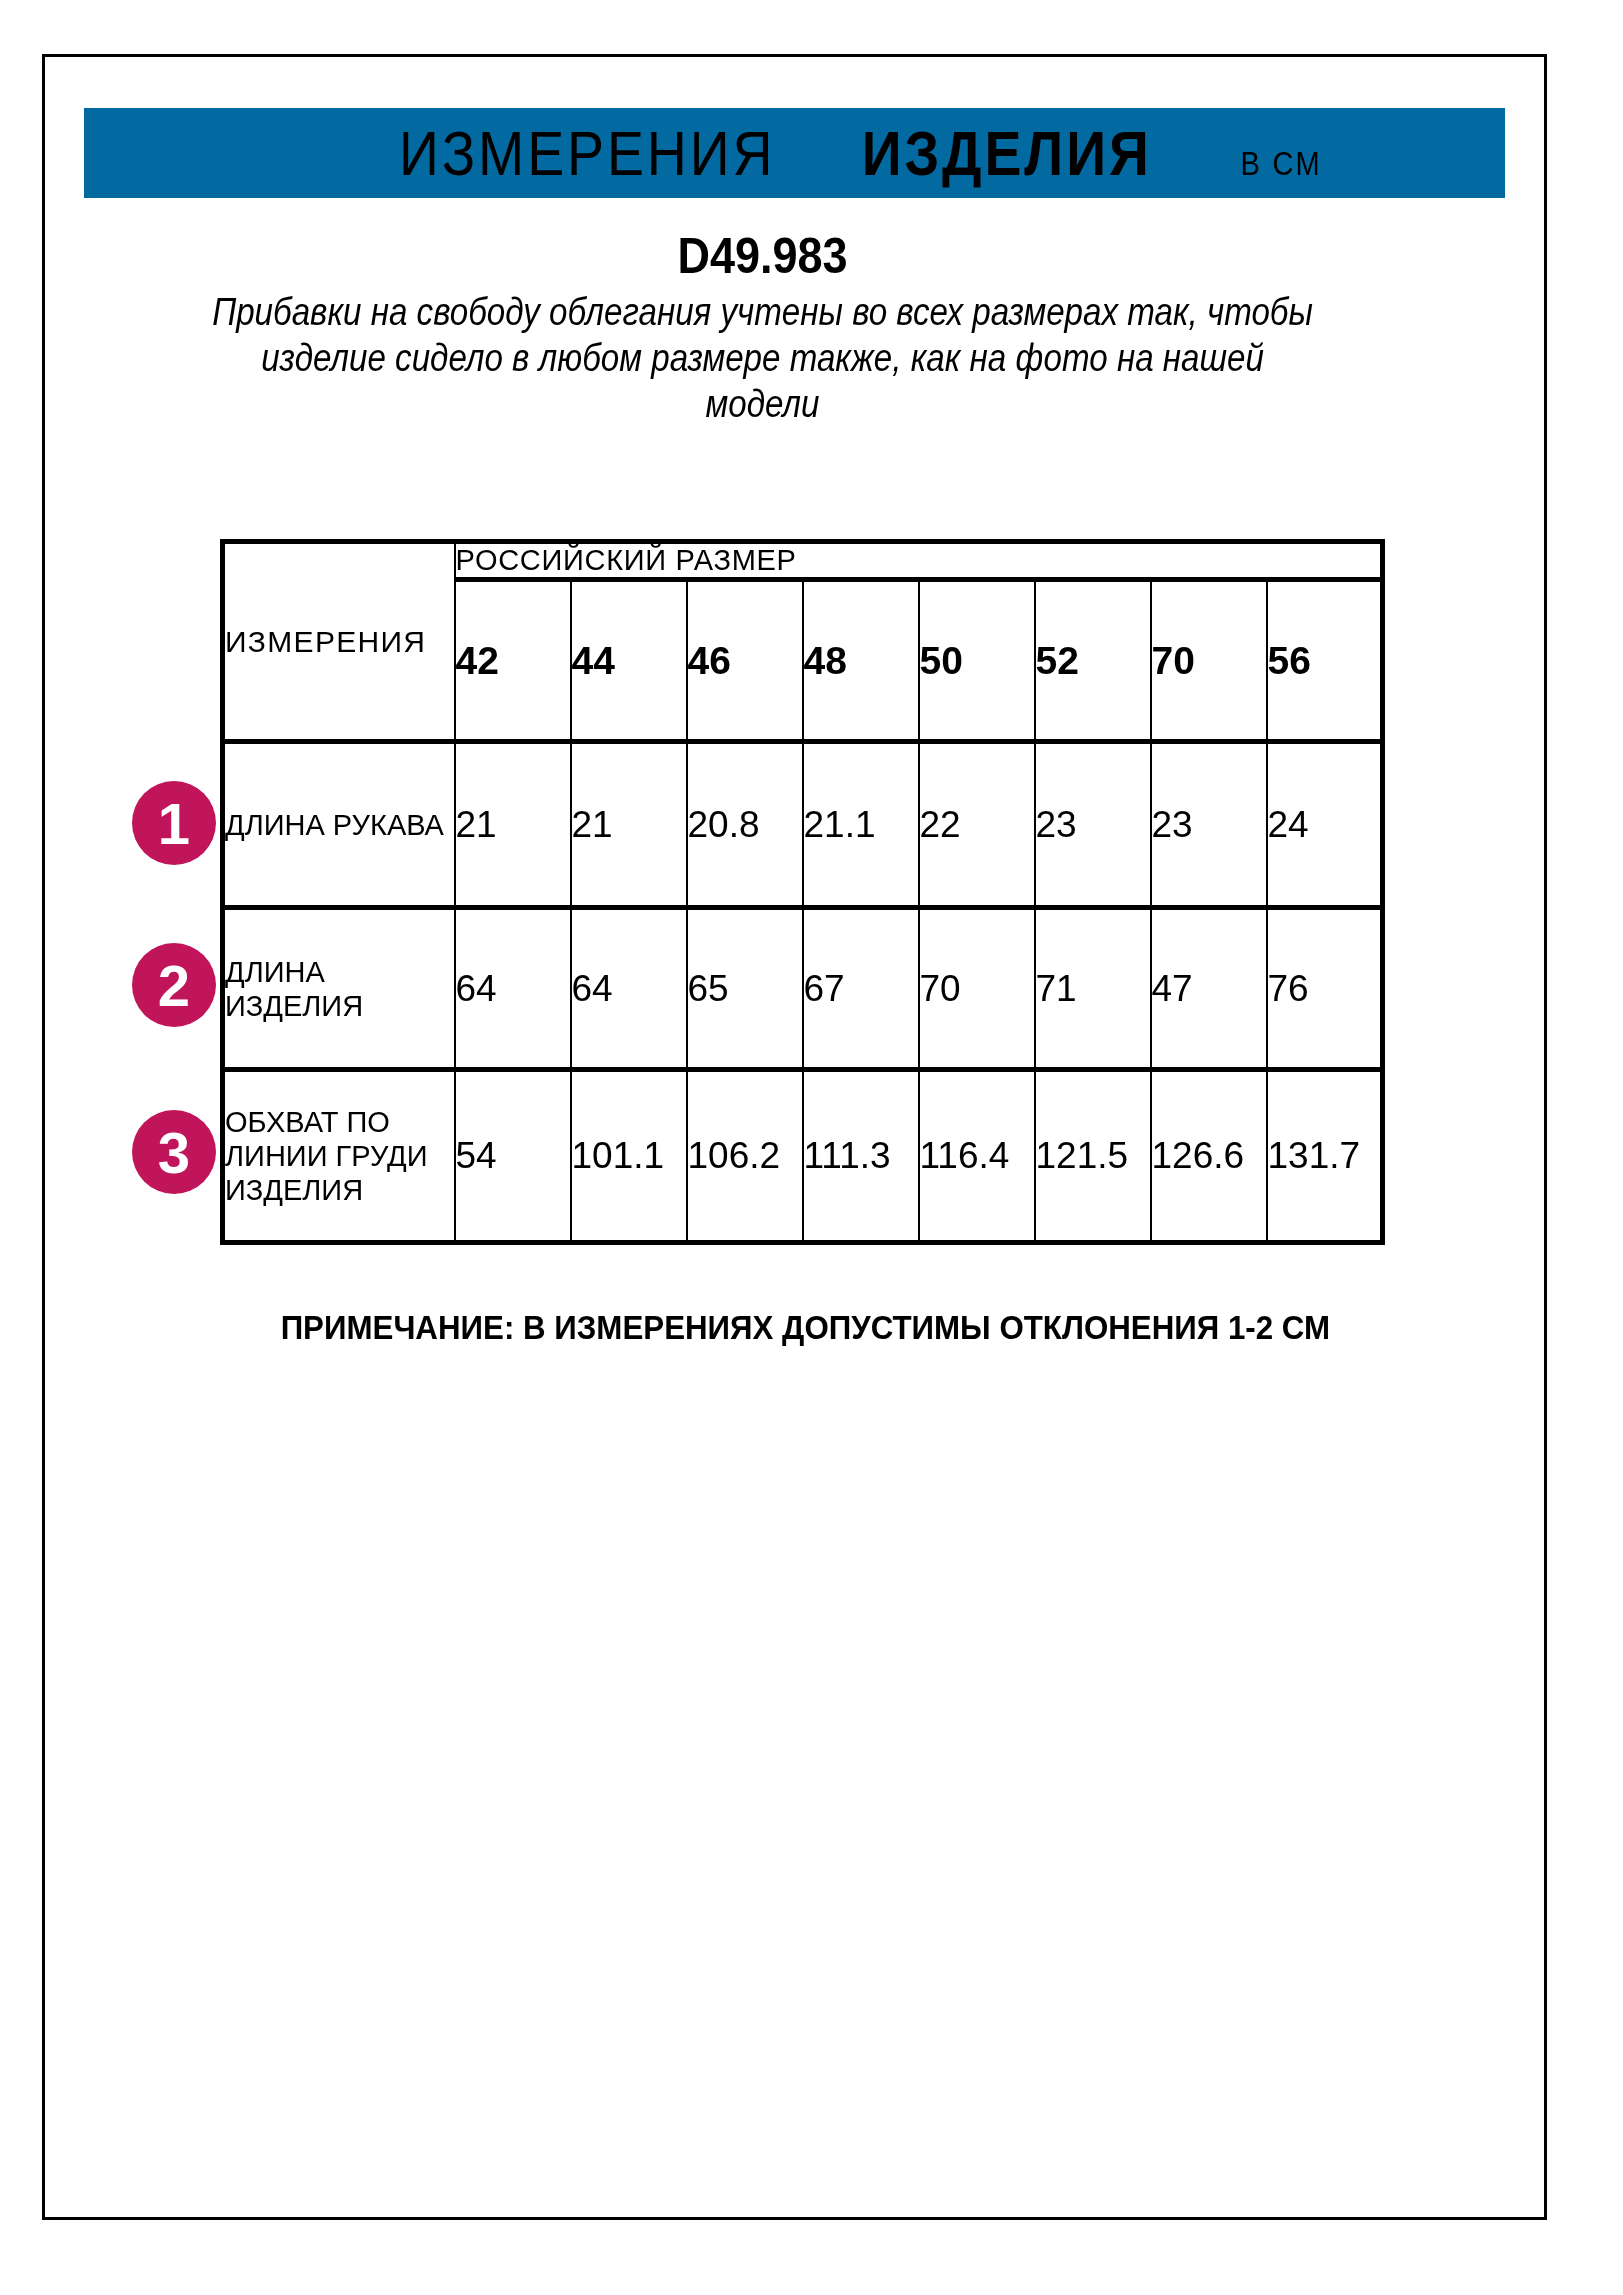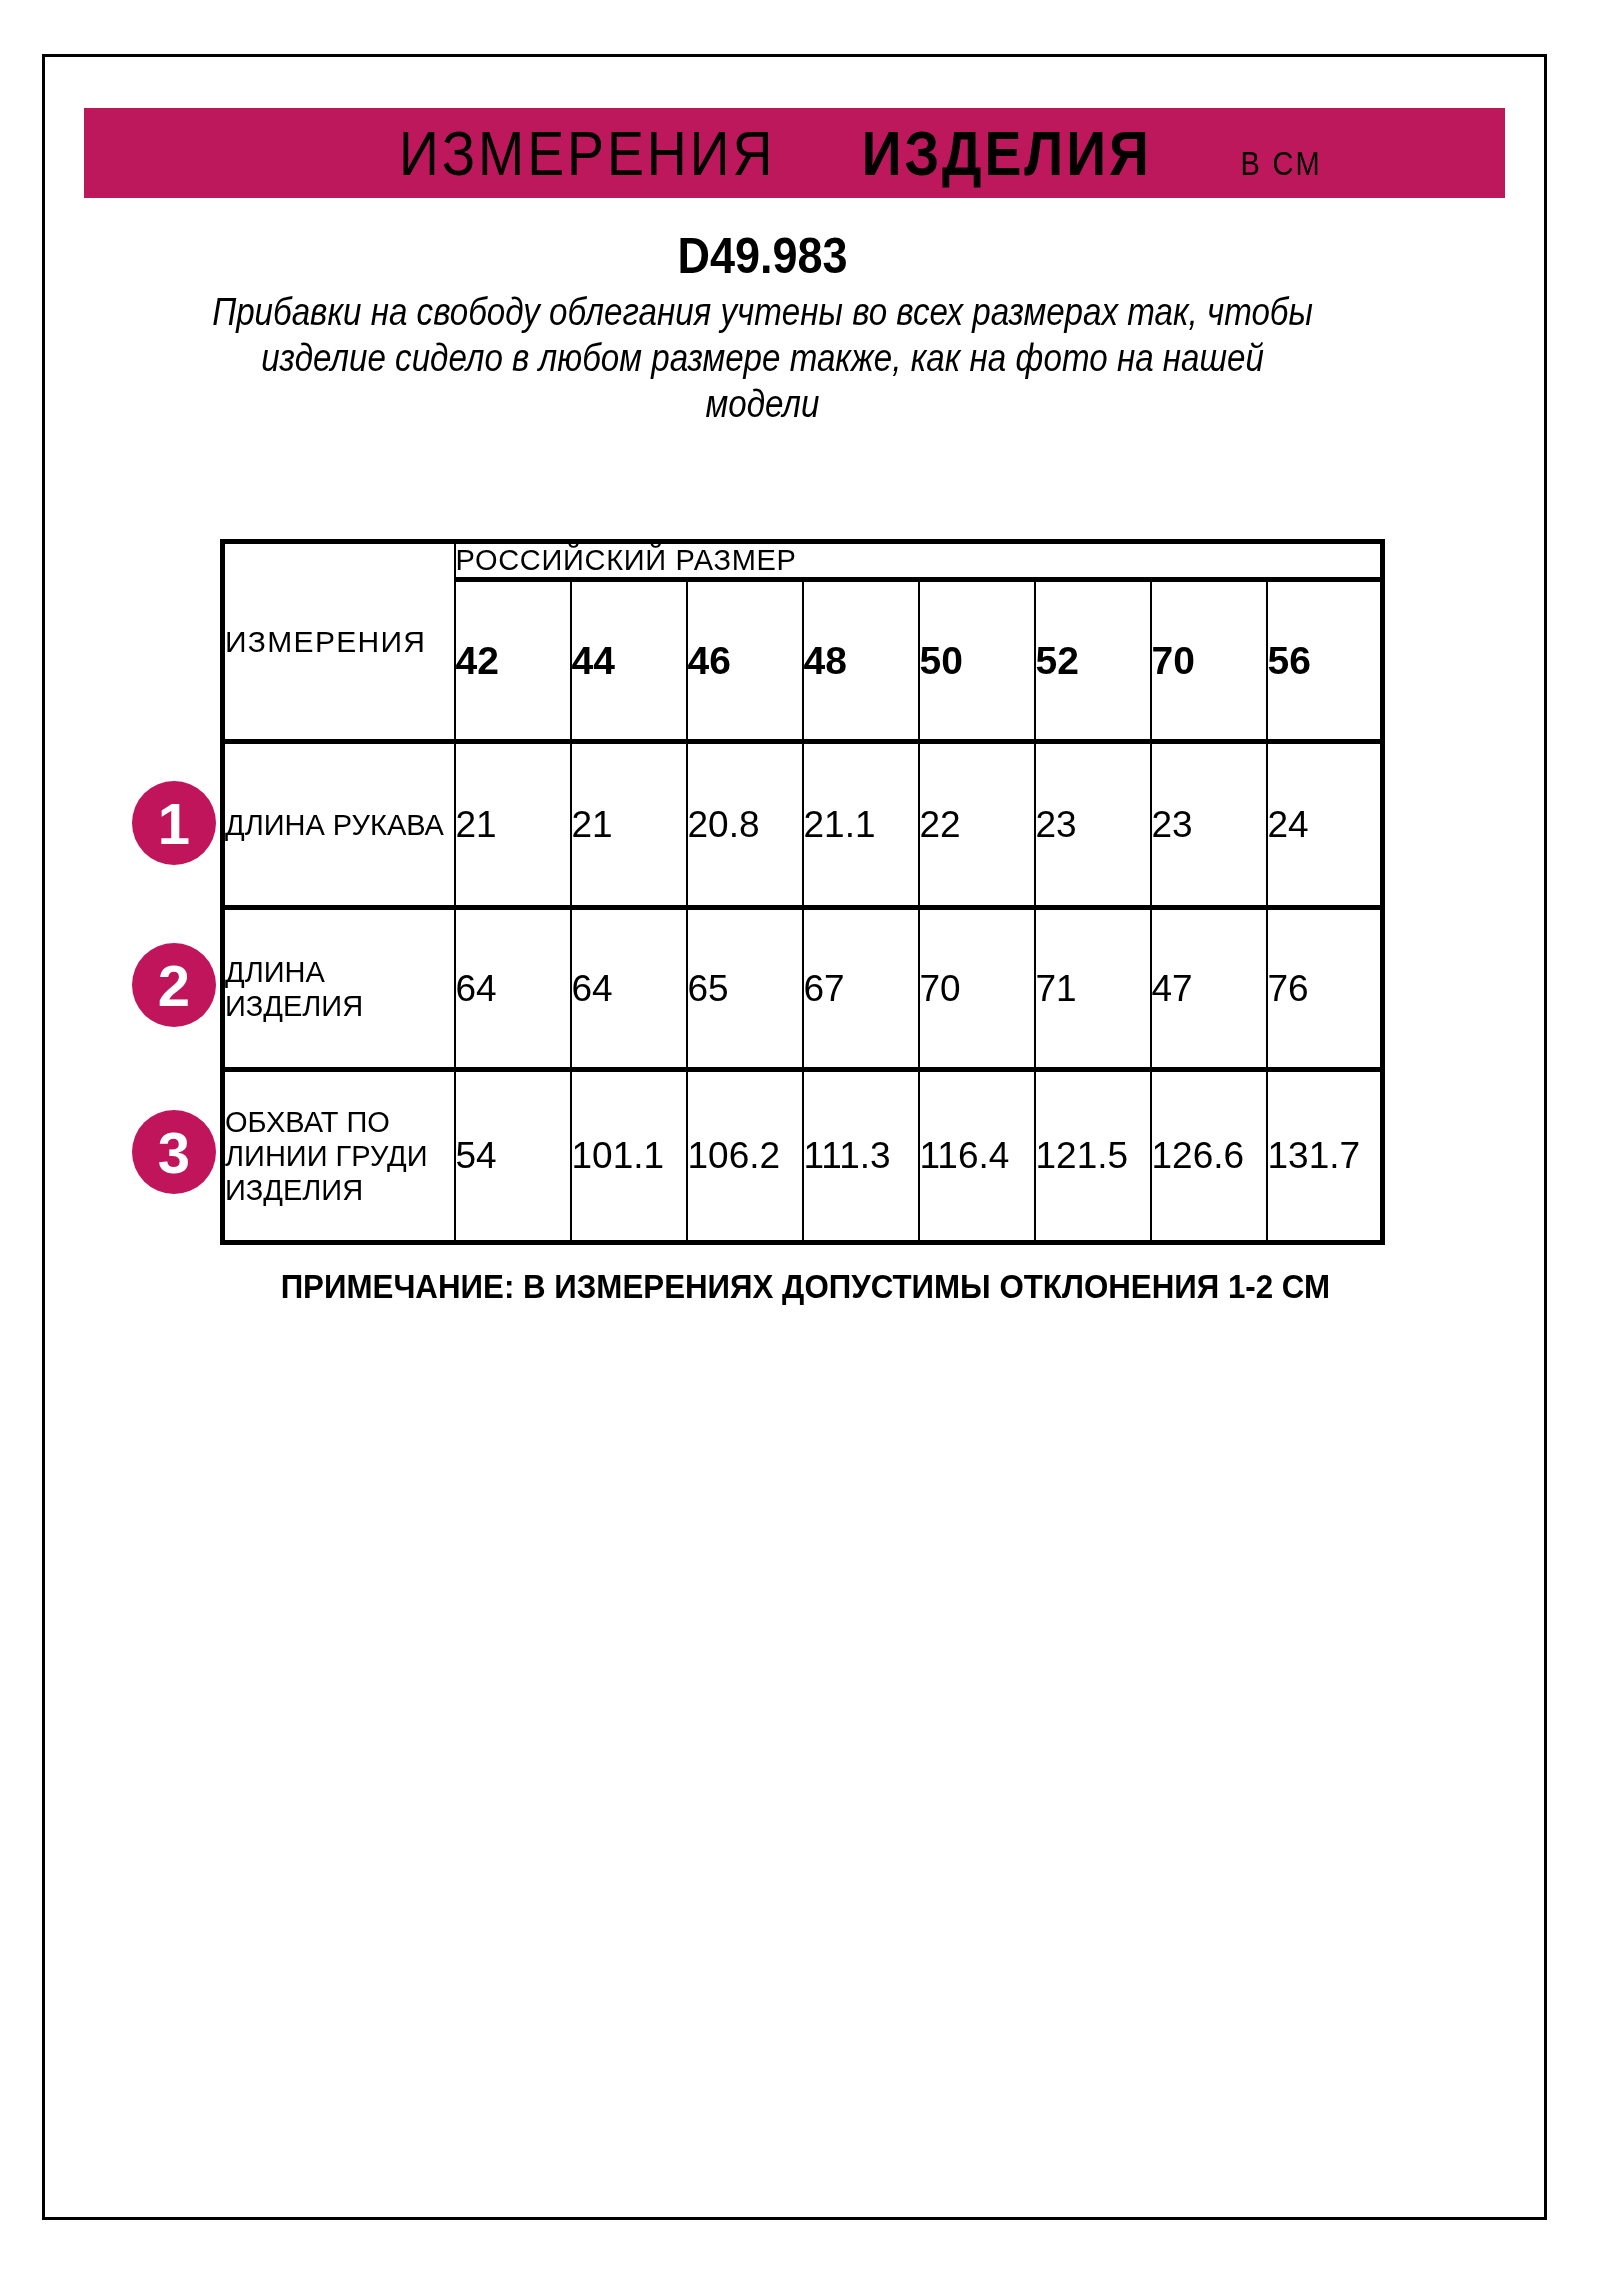--- a/index.html
+++ b/index.html
@@ -119,34 +119,34 @@
     font-size: 58px;
     font-weight: 700;
   }
   .marker-1 { top: 781px; }
   .marker-2 { top: 943px; }
   .marker-3 { top: 1110px; }
 
   
   .note {
     position: absolute;
-    left: 0; top: 1267px;
+    left: 0; top: 1308px;
     width: 1610px;
     text-align: center;
     font-size: 34px;
     font-weight: 700;
   }
   .sq-note { transform: scaleX(0.92); }
 </style>
 </head>
 <body>
 
 <div class="frame"></div>
 
-<div class="banner" style="background: #be185d; justify-content: center;">
+<div class="banner" style="background: #0369a1; justify-content: center;">
   <span class="banner-line">
     <span class="title-word1">ИЗМЕРЕНИЯ</span><span class="title-word2">ИЗДЕЛИЯ</span><span class="title-unit">В СМ</span>
   </span>
 </div>
 
 <div class="product-code">
   <span class="sq sq-code">D49.983</span>
 </div>
 
 <div class="description">

